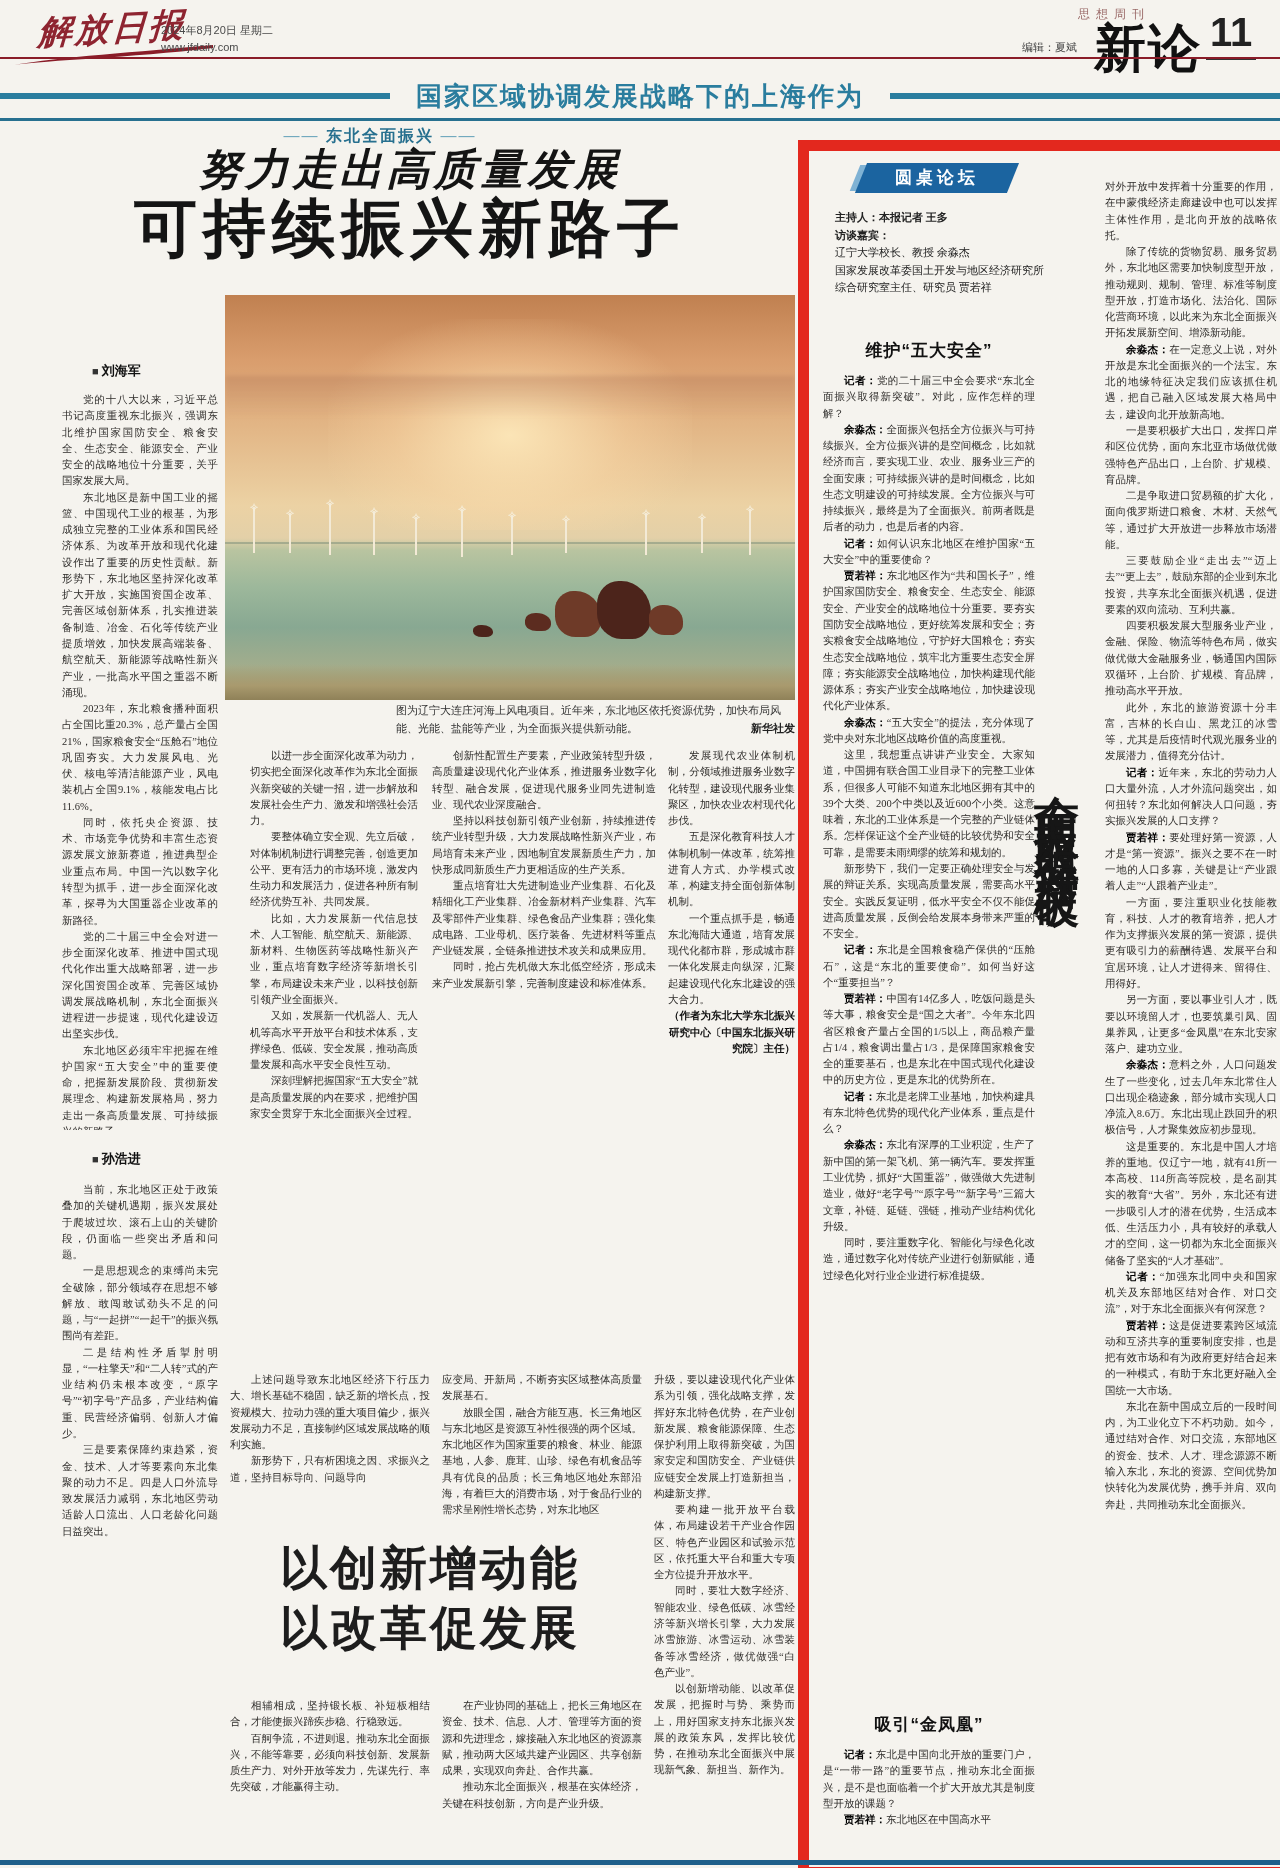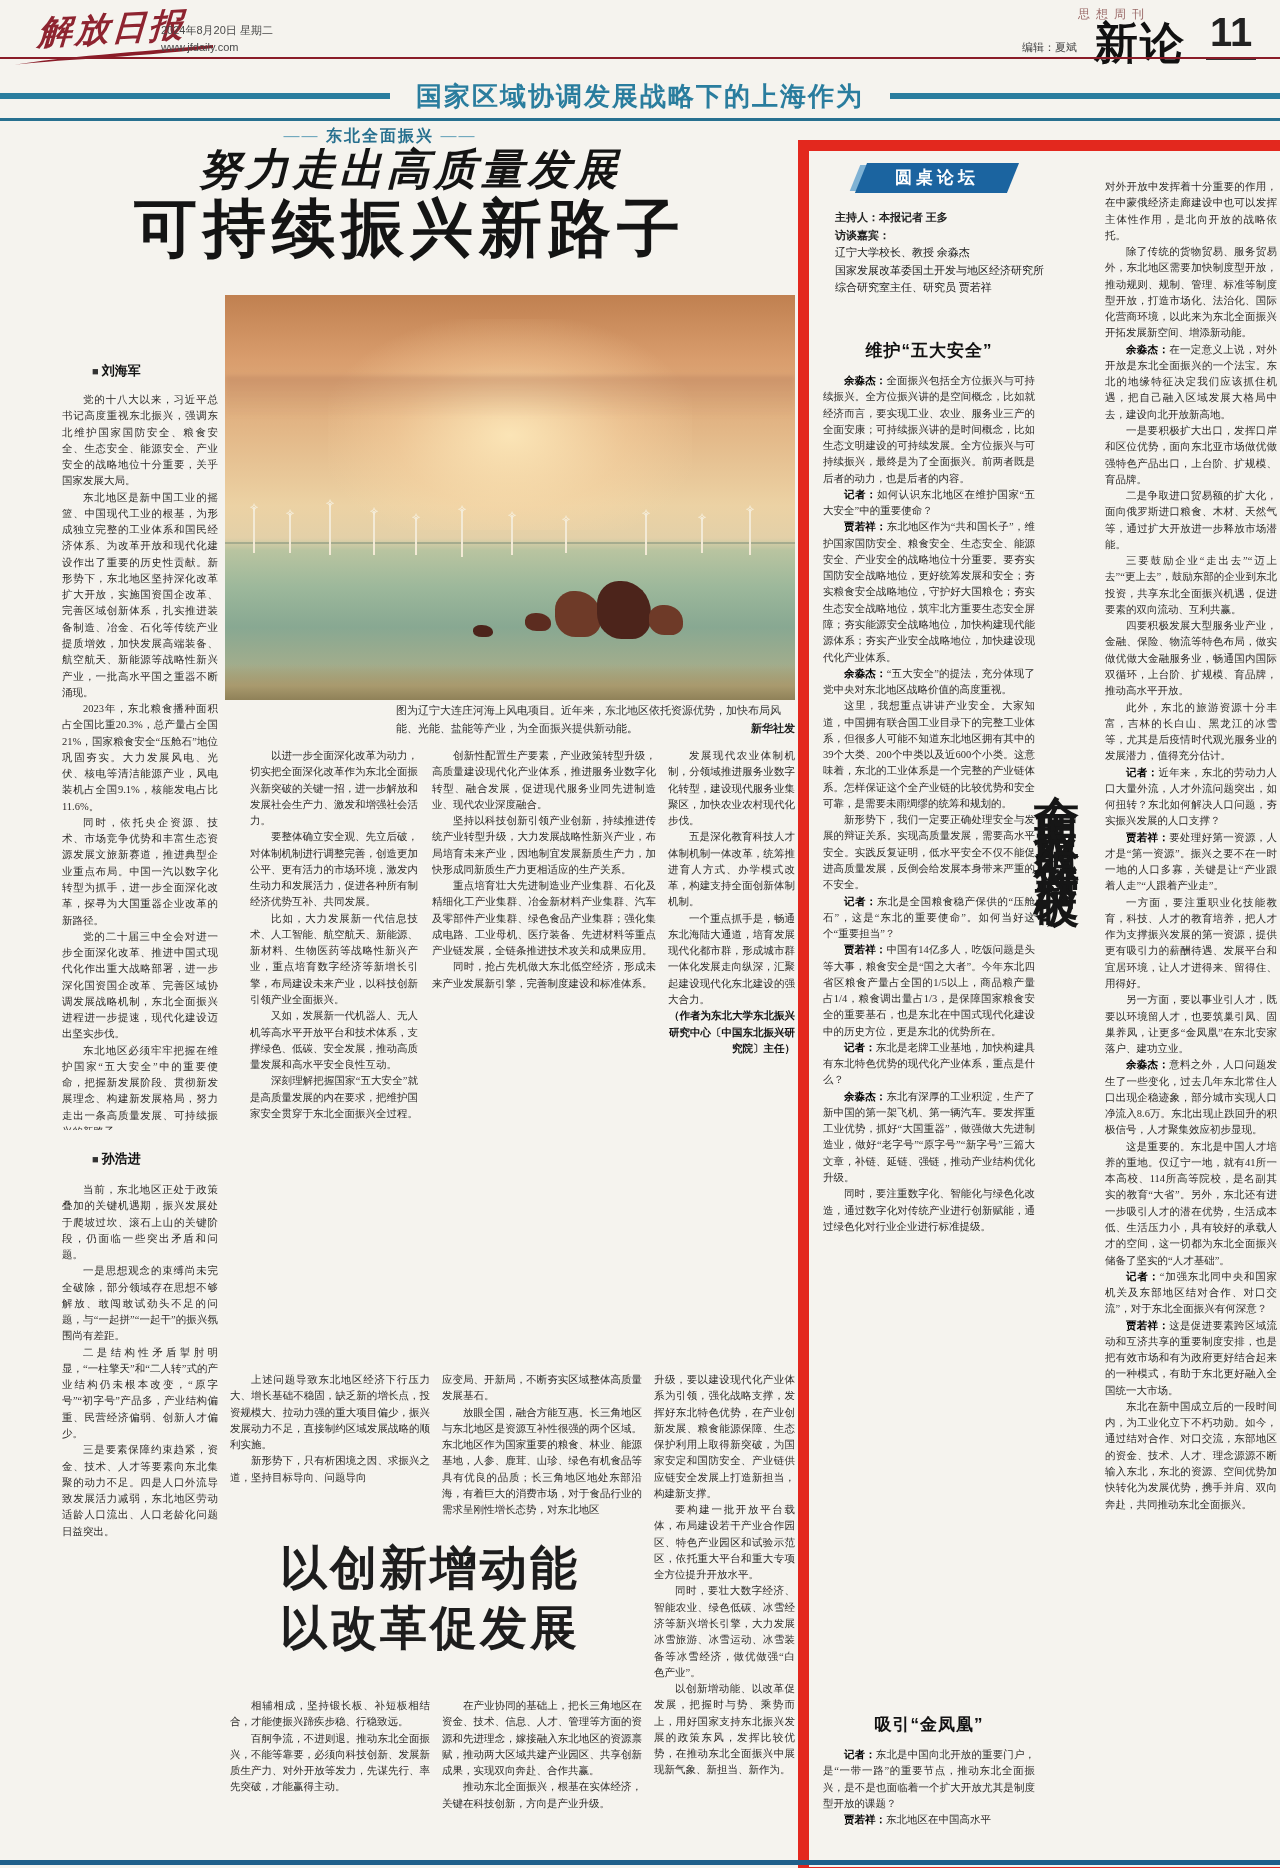--- a/index.html
+++ b/index.html
@@ -8,21 +8,21 @@
   
   .masthead{position:absolute;left:38px;top:6px;font-size:34px;font-weight:bold;font-style:italic;
             color:#8e2430;transform:rotate(-3deg) skewX(-6deg);letter-spacing:3px;
             font-family:"Liberation Serif",serif;}
   .hdr-date{position:absolute;left:161px;top:22px;font-size:11px;color:#4a4a4a;line-height:1.5;
             font-family:"Liberation Sans",sans-serif;}
   .weekly{position:absolute;left:1078px;top:6px;font-size:12px;letter-spacing:6px;color:#9a6a68;
           font-family:"Liberation Sans",sans-serif;}
   .editor{position:absolute;left:1022px;top:40px;font-size:11px;color:#444;
           font-family:"Liberation Sans",sans-serif;}
-  .section-name{position:absolute;left:1094px;top:14px;font-size:44px;font-weight:900;color:#111;
+  .section-name{position:absolute;left:1094px;top:14px;font-size:52px;font-weight:900;color:#111;
                 font-family:"Liberation Sans",sans-serif;letter-spacing:2px;}
   .page-num{position:absolute;left:1206px;top:10px;font-size:40px;font-weight:bold;color:#222;
             font-family:"Liberation Sans",sans-serif;border-bottom:3px solid #333;padding:0 4px 2px;}
   .hdr-rule{position:absolute;left:0;top:57px;width:1280px;height:2px;background:#8a1c28;}
   .hdr-swoosh{position:absolute;left:8px;top:44px;width:210px;height:22px;}
   
   .banner-row{position:absolute;left:0;top:74px;width:1280px;height:44px;display:flex;align-items:center;}
   .banner-line{flex:1;height:6px;background:#2a7d9e;}
   .banner-title{margin:16px 26px;font-size:26px;font-weight:900;color:#2a7d9e;letter-spacing:2px;
                 font-family:"Liberation Sans",sans-serif;white-space:nowrap;}
@@ -244,20 +244,21 @@
     <div class="rt-banner"></div>
     <div class="rt-banner-text">圆桌论坛</div>
     <div class="rt-guests">
       <p class="g-bold">主持人：本报记者 王多</p>
       <p class="g-bold">访谈嘉宾：</p>
       <p>辽宁大学校长、教授 余淼杰</p>
       <p>国家发展改革委国土开发与地区经济研究所综合研究室主任、研究员 贾若祥</p>
     </div>
     <div class="rt-subhead" style="left:14px;top:188px;">维护“五大安全”</div>
     <div class="col" style="left:14px;top:222px;width:212px;height:1328px;">
+        <p class="para"><b>记者：</b><span>党的二十届三中全会要求“东北全面振兴取得新突破”。对此，应作怎样的理解？</span></p>
         <p class="para"><b>余淼杰：</b><span>全面振兴包括全方位振兴与可持续振兴。全方位振兴讲的是空间概念，比如就经济而言，要实现工业、农业、服务业三产的全面安康；可持续振兴讲的是时间概念，比如生态文明建设的可持续发展。全方位振兴与可持续振兴，最终是为了全面振兴。前两者既是后者的动力，也是后者的内容。</span></p>
         <p class="para"><b>记者：</b><span>如何认识东北地区在维护国家“五大安全”中的重要使命？</span></p>
         <p class="para"><b>贾若祥：</b><span>东北地区作为“共和国长子”，维护国家国防安全、粮食安全、生态安全、能源安全、产业安全的战略地位十分重要。要夯实国防安全战略地位，更好统筹发展和安全；夯实粮食安全战略地位，守护好大国粮仓；夯实生态安全战略地位，筑牢北方重要生态安全屏障；夯实能源安全战略地位，加快构建现代能源体系；夯实产业安全战略地位，加快建设现代化产业体系。</span></p>
         <p class="para"><b>余淼杰：</b><span>“五大安全”的提法，充分体现了党中央对东北地区战略价值的高度重视。</span></p>
         <p class="para"><span>这里，我想重点讲讲产业安全。大家知道，中国拥有联合国工业目录下的完整工业体系，但很多人可能不知道东北地区拥有其中的39个大类、200个中类以及近600个小类。这意味着，东北的工业体系是一个完整的产业链体系。怎样保证这个全产业链的比较优势和安全可靠，是需要未雨绸缪的统筹和规划的。</span></p>
         <p class="para"><span>新形势下，我们一定要正确处理安全与发展的辩证关系。实现高质量发展，需要高水平安全。实践反复证明，低水平安全不仅不能促进高质量发展，反倒会给发展本身带来严重的不安全。</span></p>
         <p class="para"><b>记者：</b><span>东北是全国粮食稳产保供的“压舱石”，这是“东北的重要使命”。如何当好这个“重要担当”？</span></p>
         <p class="para"><b>贾若祥：</b><span>中国有14亿多人，吃饭问题是头等大事，粮食安全是“国之大者”。今年东北四省区粮食产量占全国的1/5以上，商品粮产量占1/4，粮食调出量占1/3，是保障国家粮食安全的重要基石，也是东北在中国式现代化建设中的历史方位，更是东北的优势所在。</span></p>
         <p class="para"><b>记者：</b><span>东北是老牌工业基地，加快构建具有东北特色优势的现代化产业体系，重点是什么？</span></p>
         <p class="para"><b>余淼杰：</b><span>东北有深厚的工业积淀，生产了新中国的第一架飞机、第一辆汽车。要发挥重工业优势，抓好“大国重器”，做强做大先进制造业，做好“老字号”“原字号”“新字号”三篇大文章，补链、延链、强链，推动产业结构优化升级。</span></p>

